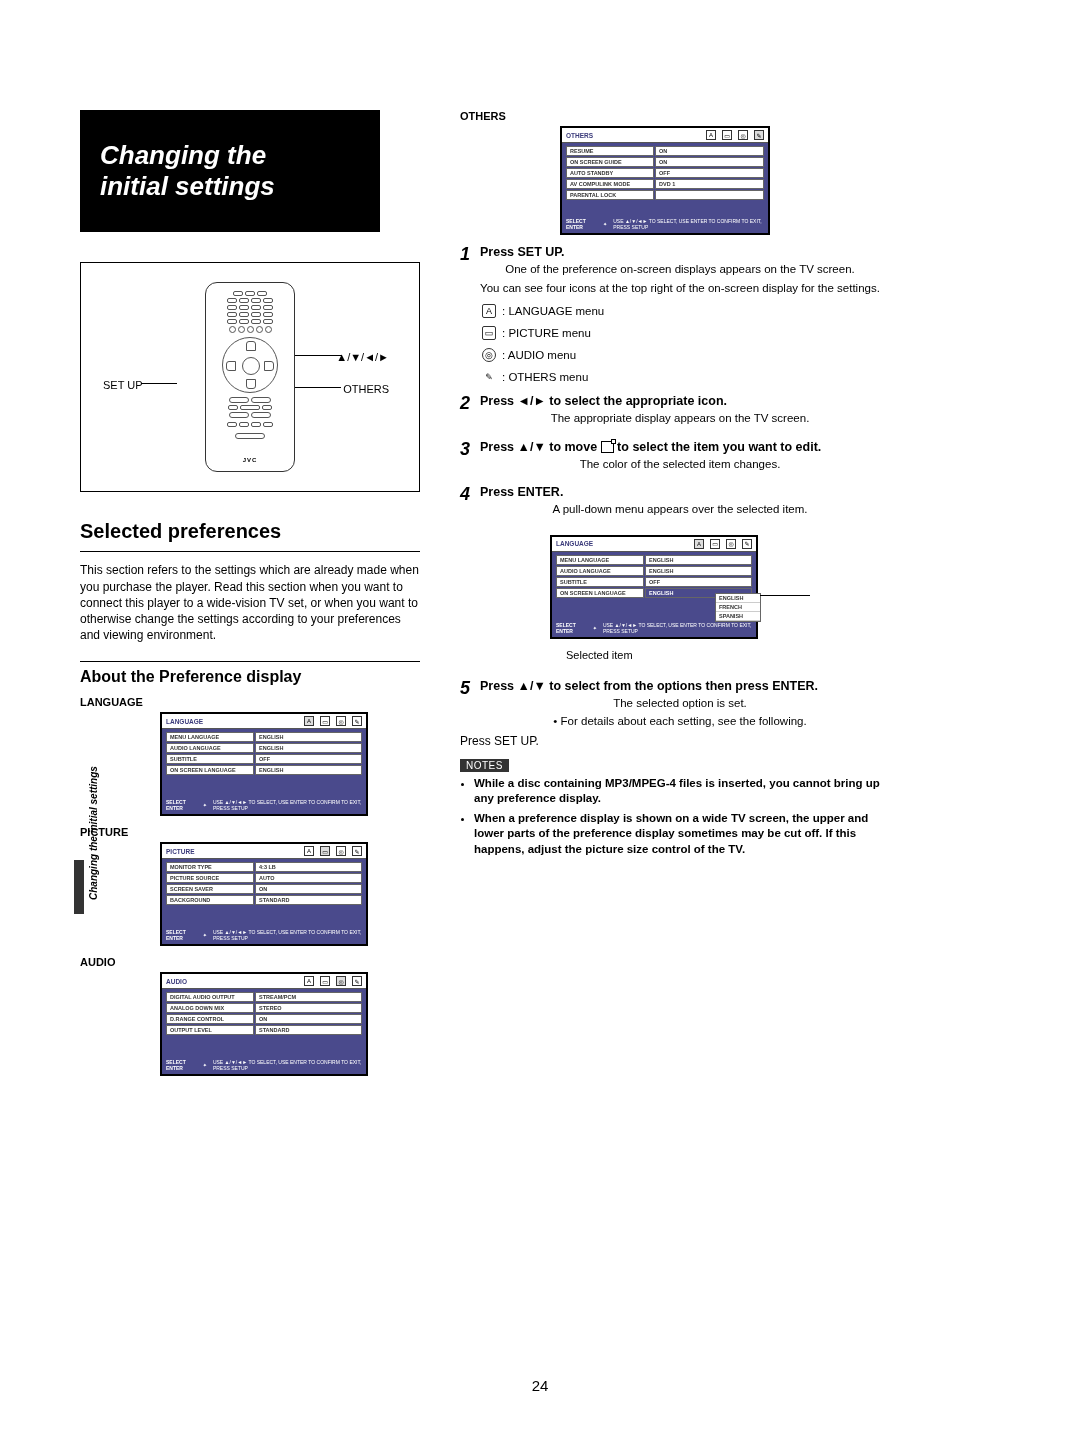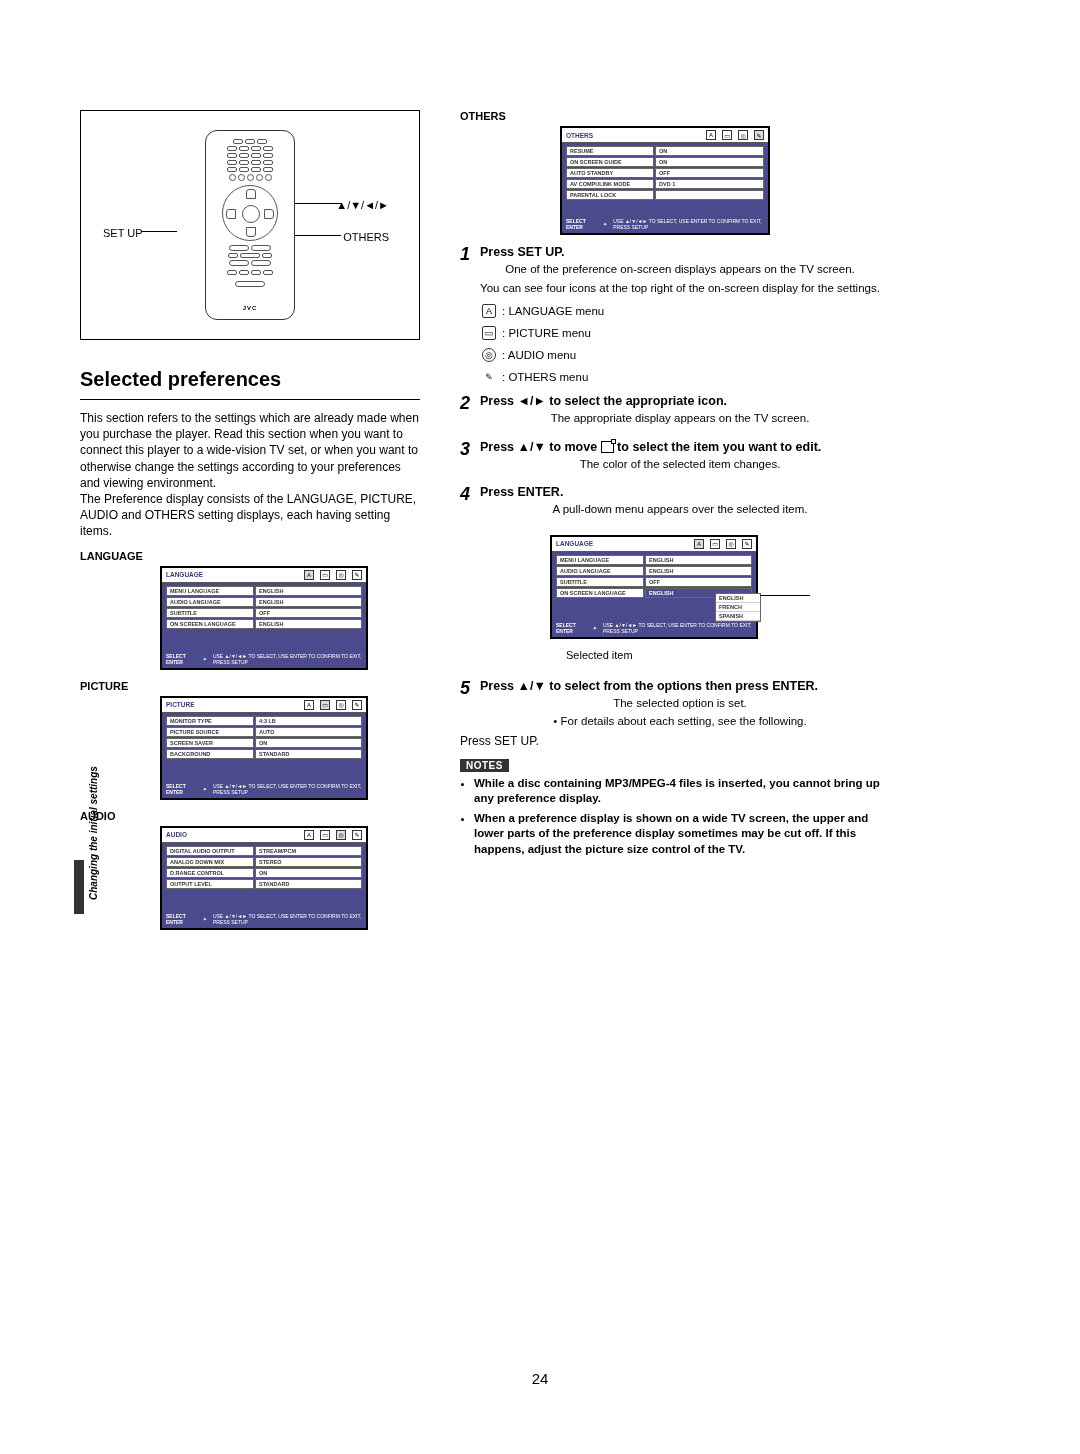--- a/index.html
+++ b/index.html
@@ -109,21 +109,21 @@
   .selected-item-label { font-size:11px; margin-left:106px; margin-top:4px;}
   .step { display:flex; margin-top:10px; }
   .step .num { font-style:italic; font-weight:bold; font-size:18px; width:20px; flex:0 0 20px; line-height:1; }
   .step .body { flex:1; }
   .step .body .sh { font-weight:bold; font-size:12.5px; margin-bottom:3px; }
   .step .body p { font-size:11.5px; margin-bottom:3px;text-align:center; }
   .icon-line { display:flex; align-items:center; gap:6px; font-size:11.5px; margin-left:2px; margin-top:8px;}
   .icon-line .mi { width:14px; height:14px; border:1px solid #333; display:inline-flex; align-items:center; justify-content:center; font-size:9px;}
   .icon-line .mrect { border-radius:2px;}
   .icon-line .mcircle { border-radius:50%; }
-  .notes-badge { background:#333; color:#fff; font-size:10px; font-weight:bold; padding:1px 6px; display:inline-block; letter-spacing:0.5px; margin-top:10px; margin-bottom:4px;}
+  .notes-badge { background:#333; color:#fff; font-size:10px; font-weight:normal; padding:1px 6px; display:inline-block; letter-spacing:0.5px; margin-top:10px; margin-bottom:4px;}
   ul.notes { list-style: disc; padding-left:14px; font-size:11.5px;font-weight:bold; }
   ul.notes li { margin-bottom:4px; line-height:1.35; }
   .sidebar-rotate {
     position:absolute;
     left:88px;
     top:900px;
     transform: rotate(-90deg);
     transform-origin: left top;
     font-size:10px;
     font-style:italic;
@@ -132,35 +132,39 @@
   .sidebar-bar {
     position:absolute;
     left:74px;
     top:860px;
     width:10px;
     height:54px;
     background:#333;
   }
   .page-num {
     position:absolute;
-    bottom:67px;
+    bottom:60px;
     left:50%;
     transform:translateX(-50%);
     font-size:15px;
   }
   .tri-arrows { font-family: Arial, sans-serif; }
   .sqout { display:inline-block; width:13px;height:12px; border:1px solid #000; position:relative; vertical-align:middle;}
   .sqout .sm { position:absolute; width:5px;height:5px; border:1px solid #000; right:-3px; top:-3px; background:#fff;}
 </style>
 </head>
 <body>
 
 <div class="page">
 
   <div class="left-col">
+    <div class="title-box">
+      <span>Changing the</span><br>
+      <span>initial settings</span>
+    </div>
 
     <div class="remote-wrap">
       <div class="remote-label l1">SET UP</div>
       <div class="remote-label l2 tri-arrows">▲/▼/◄/►</div>
       <div class="remote-label l3">OTHERS</div>
       <div class="remote-line line-setup"></div>
       <div class="remote-line line-arrows"></div>
       <div class="remote-line line-enter"></div>
       <div class="remote">
         <div class="row" style="margin-top:8px;">
@@ -229,21 +233,21 @@
             <div class="btn-w" style="width:30px; border-radius:6px;"></div>
           </div>
         <div class="brand">JVC</div>
       </div>
     </div>
 
     <h2>Selected preferences</h2>
     <div class="hr"></div>
     <p>This section refers to the settings which are already made when you purchase the player. Read this section when you want to connect this player to a wide-vision TV set, or when you want to otherwise change the settings according to your preferences and viewing environment.</p>
 
-    <p>The Preference display consists of the LANGUAGE, PICTURE, AUDIO and OTHERS setting displays, each having setting items.</p>
+    <h2 class="sub">About the Preference display</h2>
 
     <div class="section-label">LANGUAGE</div>
     <div class="menu-panel">
       <div class="tabbar">
         <span class="tab-title">LANGUAGE</span>
         <span class="tab-icons">
           <span class="ticon active">A</span>
           <span class="ticon">▭</span>
           <span class="ticon">◎</span>
           <span class="ticon">✎</span>

